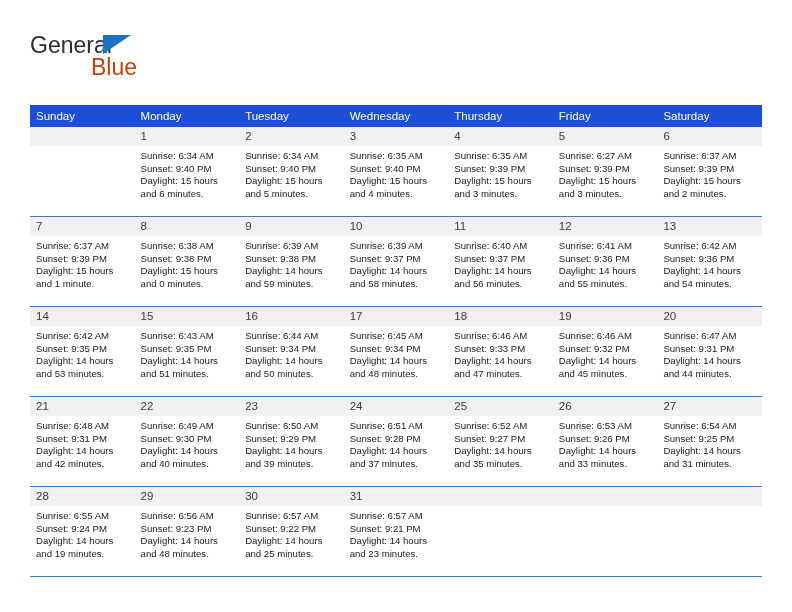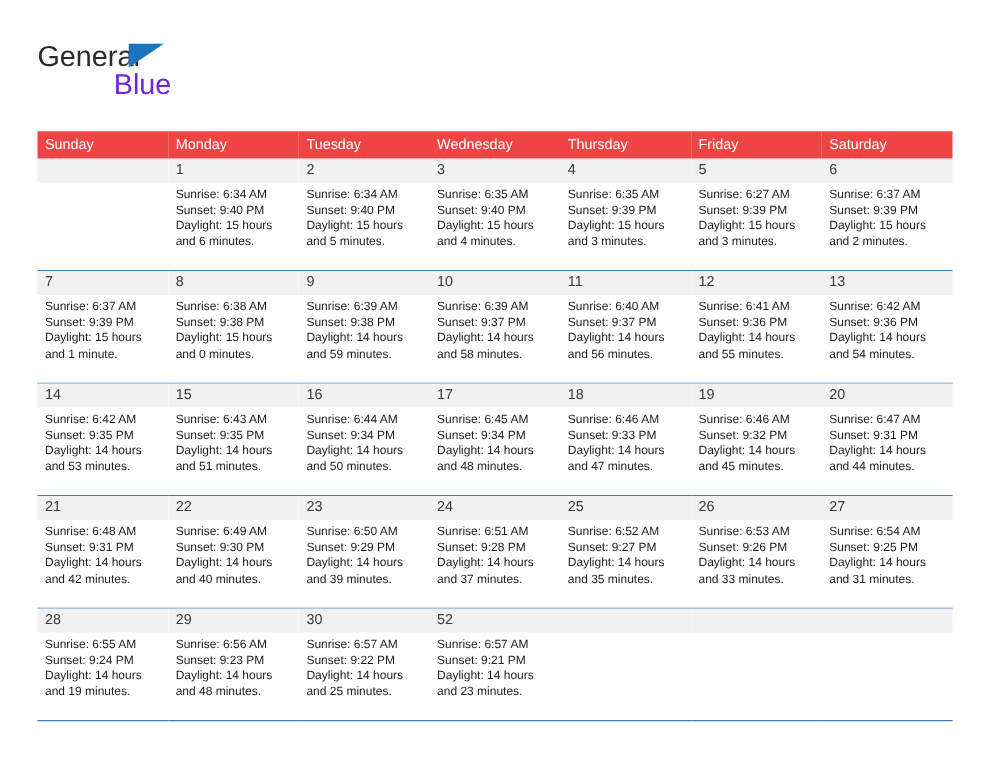--- a/index.html
+++ b/index.html
@@ -53,21 +53,21 @@
     width: 0;
     height: 0;
     border-left: 28px solid #1b74bc;
     border-bottom: 19px solid transparent;
   }
   .logo-blue {
     position: absolute;
     left: 61px;
     top: 22px;
     font-size: 23px;
-    color: #6d28d9;
+    color: #c2410c;
     line-height: 26px;
     font-family: "Liberation Sans", sans-serif;
   }
 
   .titles {
     position: absolute;
     right: 0;
     top: 0;
     text-align: right;
   }
@@ -88,21 +88,21 @@
   
   .cal {
     position: absolute;
     left: 30px;
     top: 105px;
     width: 732px;
     border-collapse: collapse;
     table-layout: fixed;
   }
   .cal th {
-    background: #ef4444;
+    background: #1d4ed8;
     color: #ffffff;
     font-size: 11.5px;
     font-weight: normal;
     text-align: left;
     padding: 5px 0 5px 6px;
     height: 11px;
     border: none;
     vertical-align: middle;
   }
   .cal td {
@@ -512,21 +512,21 @@
               <div class="info">
                 <div>Sunrise: 6:57 AM</div>
                 <div>Sunset: 9:22 PM</div>
                 <div>Daylight: 14 hours</div>
                 <div>and 25 minutes.</div>
               </div>
             </div>
           </td>
           <td>
             <div class="cell">
-              <div class="daynum">52</div>
+              <div class="daynum">31</div>
               <div class="info">
                 <div>Sunrise: 6:57 AM</div>
                 <div>Sunset: 9:21 PM</div>
                 <div>Daylight: 14 hours</div>
                 <div>and 23 minutes.</div>
               </div>
             </div>
           </td>
           <td>
             <div class="cell blank">

